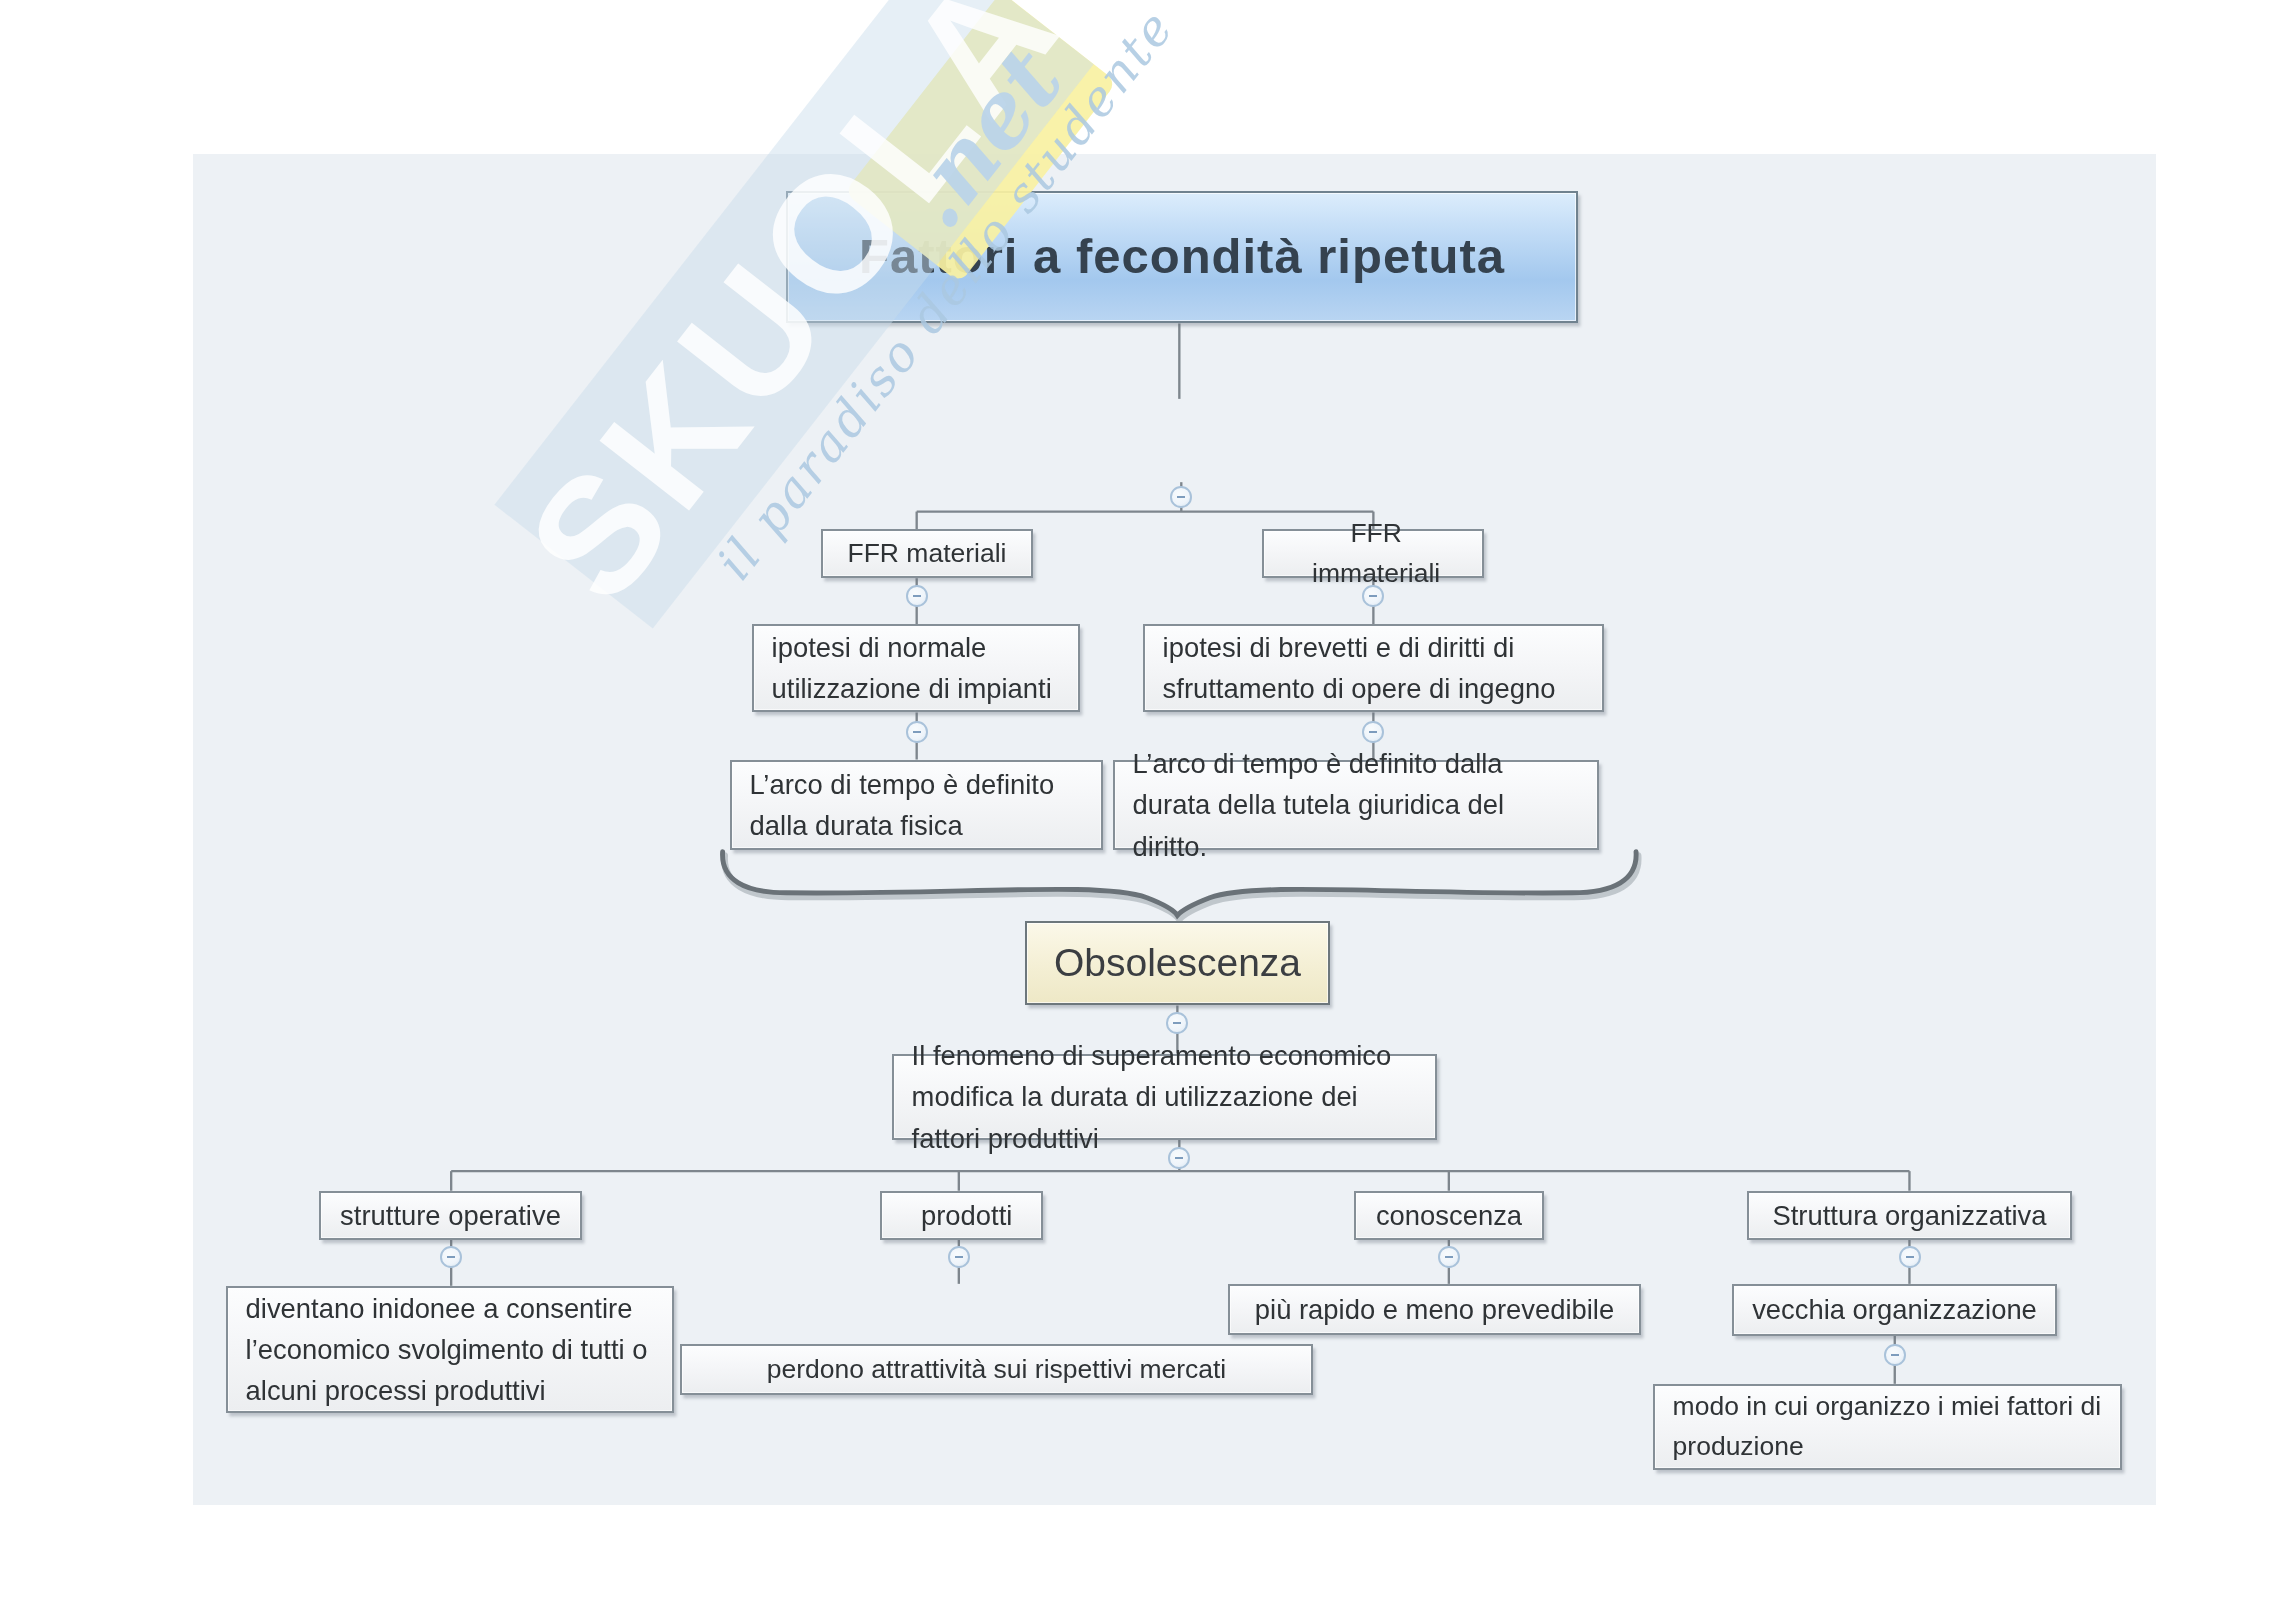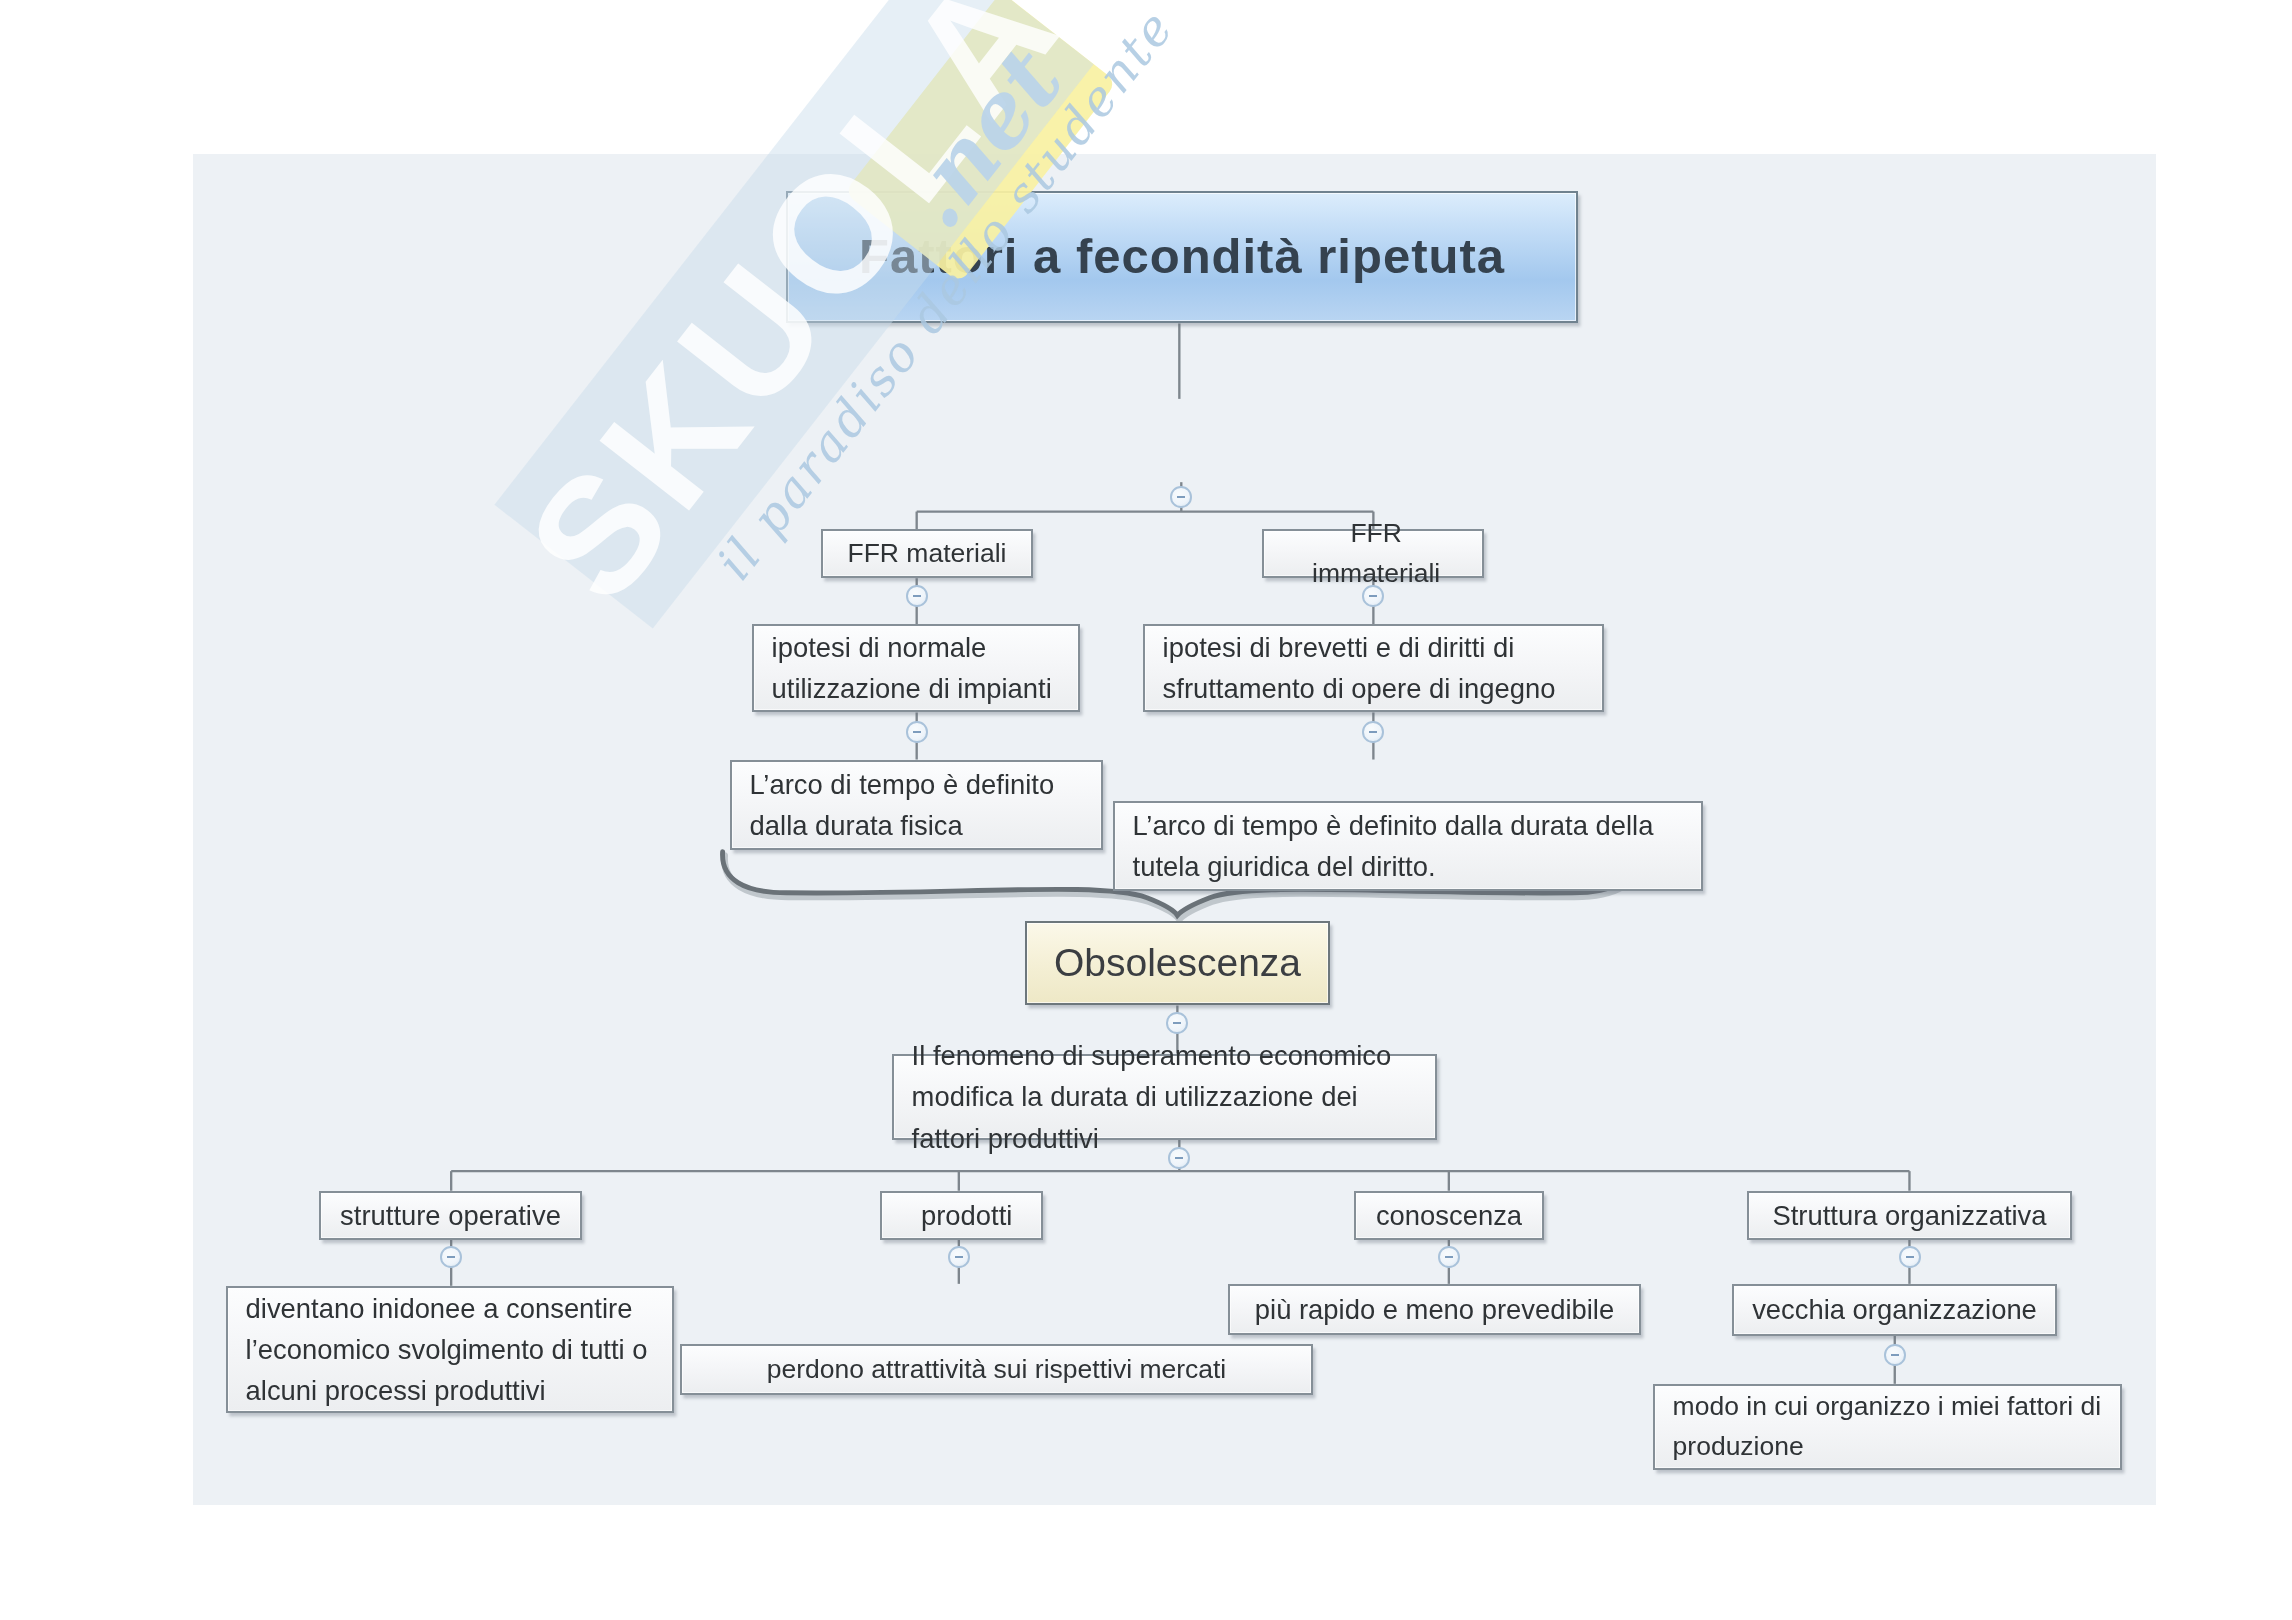--- a/index.html
+++ b/index.html
@@ -132,21 +132,21 @@
   <div class="node" style="left:821px;top:529px;width:212px;height:49px;font-size:26.5px;">FFR materiali</div>
 
   <div class="node" style="left:1262px;top:529px;width:222px;height:49px;font-size:26.5px;padding-left:20px;">FFR immateriali</div>
 
   <div class="node left" style="left:752px;top:624px;width:328px;height:88px;">ipotesi di normale utilizzazione di impianti</div>
 
   <div class="node left" style="left:1143px;top:624px;width:461px;height:88px;">ipotesi di brevetti e di diritti di sfruttamento di opere di ingegno</div>
 
   <div class="node left" style="left:730px;top:760px;width:373px;height:90px;">L’arco di tempo è definito dalla durata fisica</div>
 
-  <div class="node left" style="left:1113px;top:760px;width:590px;height:90px;margin-top:41px;">L’arco di tempo è definito dalla durata della tutela giuridica del diritto.</div>
+  <div class="node left" style="left:1113px;top:760px;width:486px;height:90px;">L’arco di tempo è definito dalla durata della tutela giuridica del diritto.</div>
 
   <div class="node highlight" style="left:1025px;top:921px;width:305px;height:84px;">Obsolescenza</div>
 
   <div class="node left" style="left:892px;top:1054px;width:545px;height:86px;">Il fenomeno di superamento economico modifica la durata di utilizzazione dei fattori produttivi</div>
 
   <div class="node" style="left:319px;top:1191px;width:263px;height:49px;">strutture operative</div>
 
   <div class="node" style="left:880px;top:1191px;width:163px;height:49px;padding-left:24px;">prodotti</div>
 
   <div class="node" style="left:1354px;top:1191px;width:190px;height:49px;">conoscenza</div>

